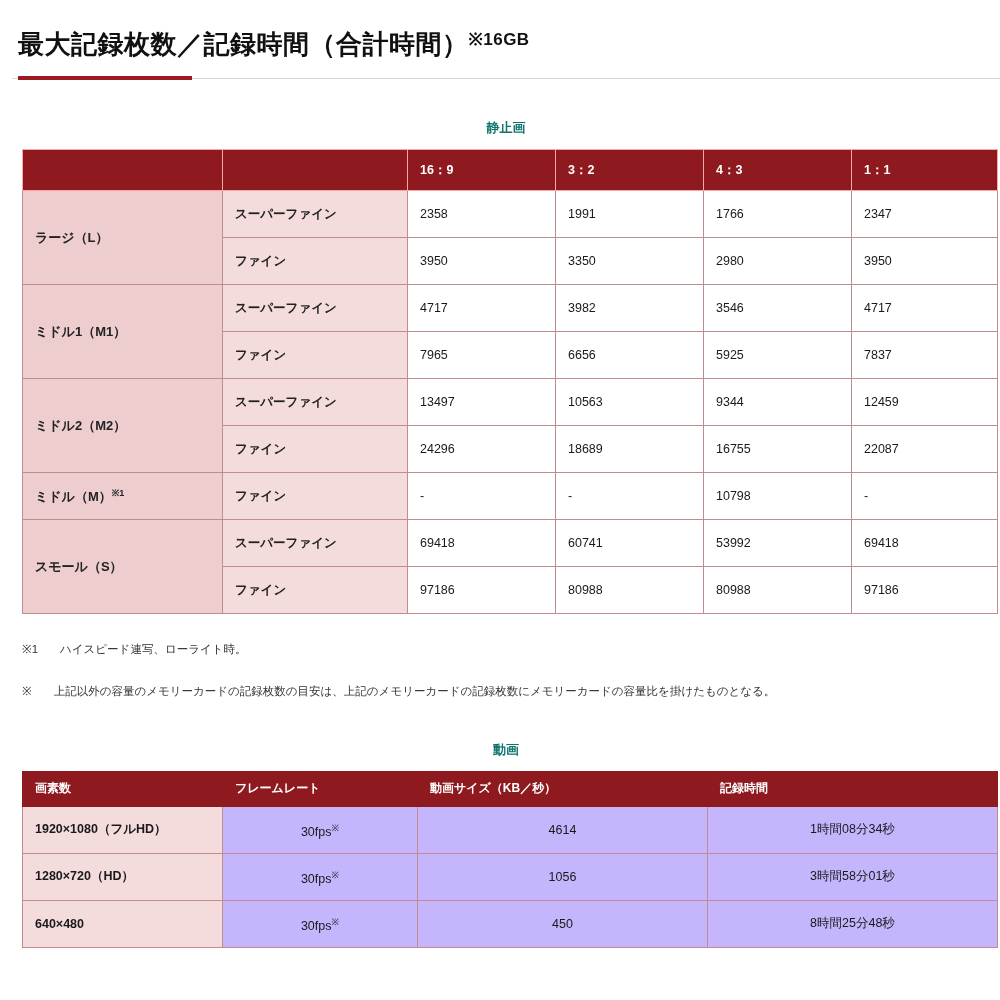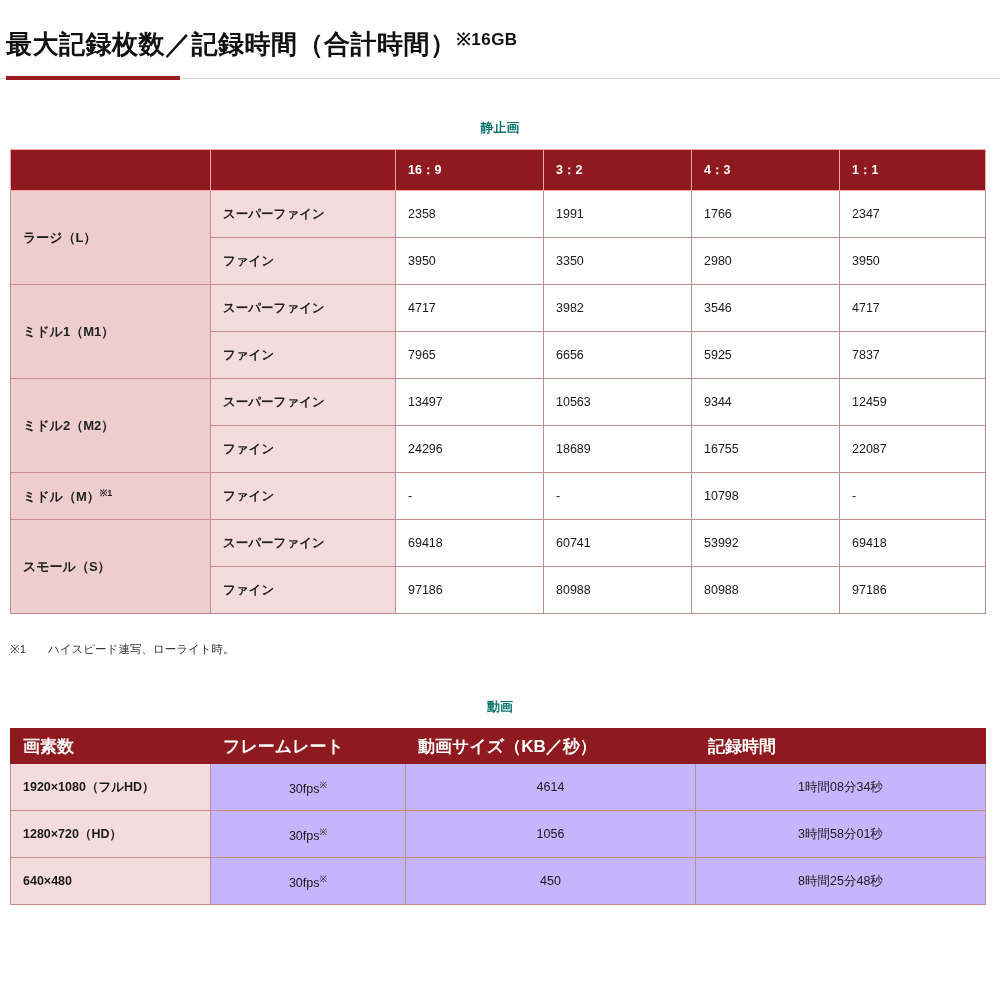--- a/index.html
+++ b/index.html
@@ -10,20 +10,21 @@
   body {
     width: 1000px;
     height: 1000px;
     font-family: "Liberation Sans", sans-serif;
     color: #1a1a1a;
     position: relative;
     overflow: hidden;
   }
   .page {
     padding: 0;
+    margin-left: 12px;
   }
   
   .page-title {
     font-size: 26px;
     font-weight: bold;
     color: #111111;
     padding: 12px 0 0 6px;
     letter-spacing: 0.5px;
     line-height: 1.2;
   }
@@ -113,21 +114,21 @@
   }
   .note-1 { margin-top: 26px; }
   .note-2 { margin-top: 24px; }
   .note .idt { display: inline-block; width: 22px; }
   
   .tbl-movie thead th {
     background: #8e1a1f;
     color: #ffffff;
     font-weight: bold;
     height: 34px;
-    font-size: 17px;
+    font-size: 12px;
     border: 1px solid #8e1a1f;
   }
   .tbl-movie td.px-cell {
     background: #f4dcdd;
     font-weight: bold;
     font-size: 12.5px;
     height: 46px;
   }
   .tbl-movie td.m-cell {
     background: #c4b5fd;
@@ -244,20 +245,21 @@
         <td class="value-cell">97186</td>
         <td class="value-cell">80988</td>
         <td class="value-cell">80988</td>
         <td class="value-cell">97186</td>
       </tr>
     </tbody>
   </table>
 
   <div class="note note-1"><span>※1</span><span class="idt"></span><span>ハイスピード連写、ローライト時。</span></div>
 
+  <div class="note note-2"><span>※</span><span class="idt"></span><span>上記以外の容量のメモリーカードの記録枚数の目安は、上記のメモリーカードの記録枚数にメモリーカードの容量比を掛けたものとなる。</span></div>
 
   <div class="section-caption">動画</div>
 
   <table class="tbl-movie">
     <colgroup>
       <col style="width:200px">
       <col style="width:195px">
       <col style="width:290px">
       <col style="width:290px">
     </colgroup>

